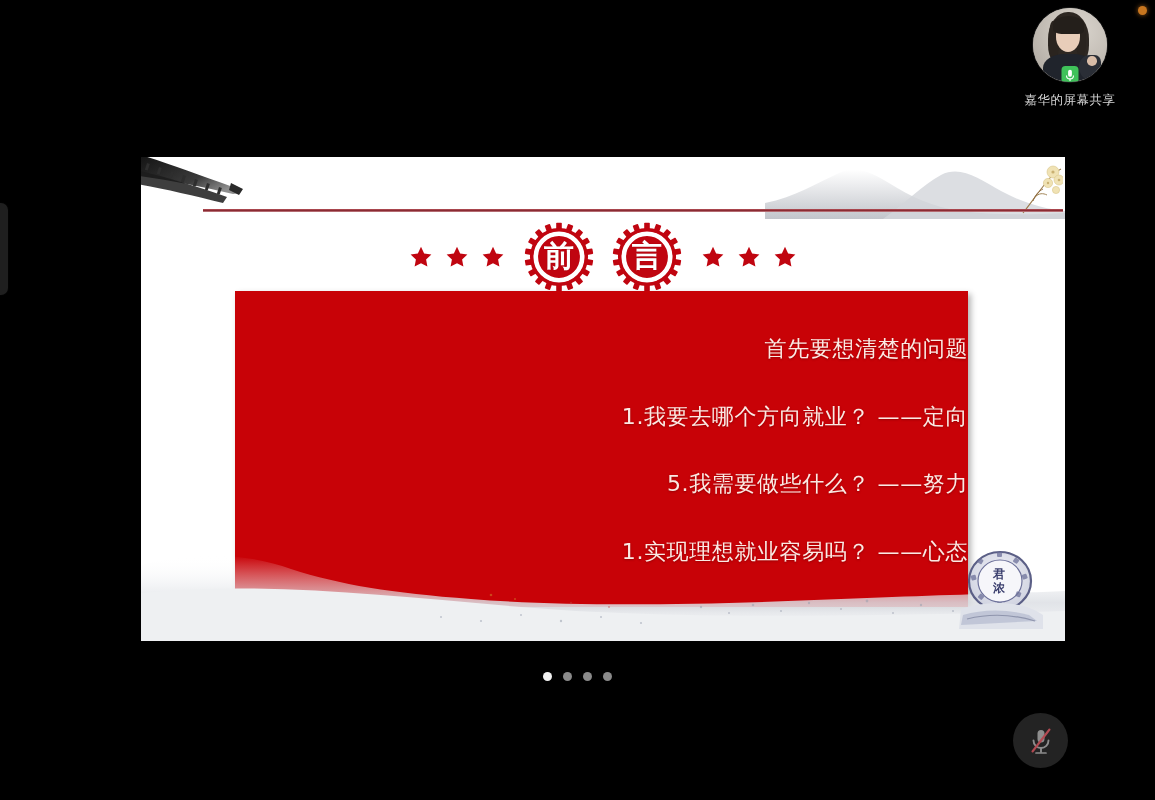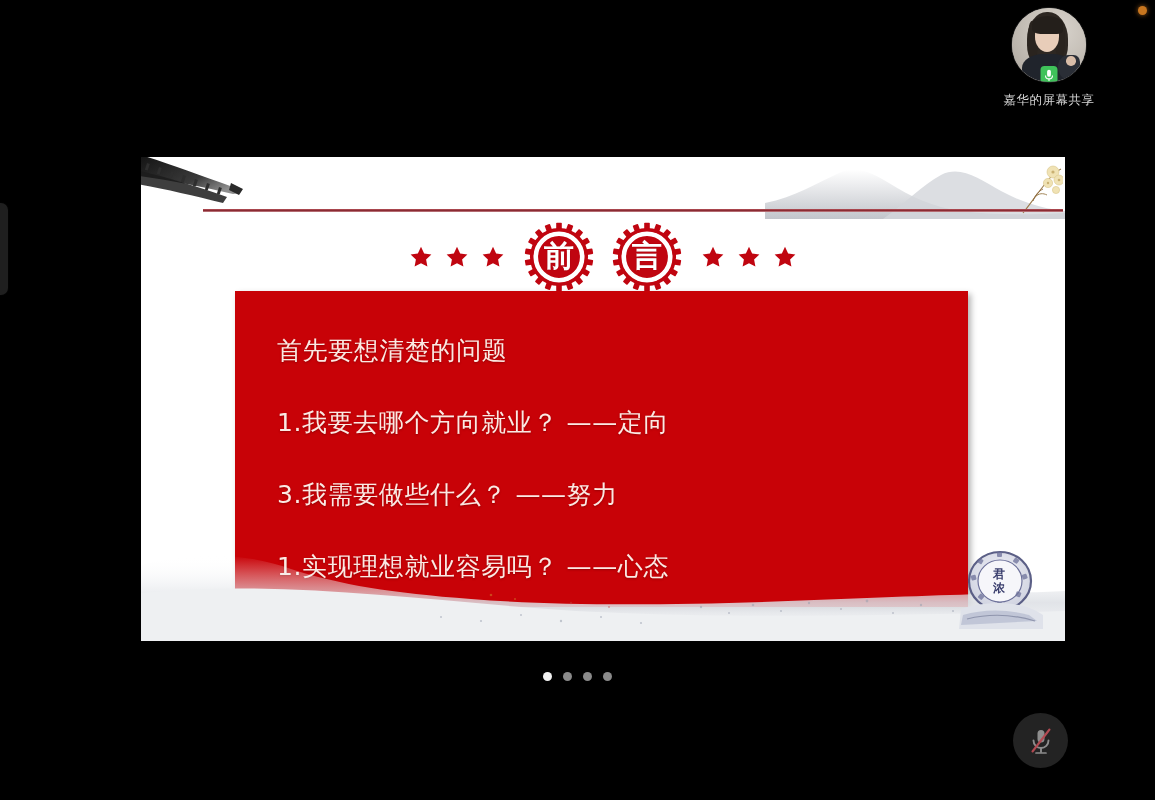--- a/index.html
+++ b/index.html
@@ -42,21 +42,21 @@
     width: 9px;
     height: 9px;
     border-radius: 50%;
     background: #c8761f;
     box-shadow: 0 0 5px rgba(220,130,40,0.7);
   }
 
   
   #presenter-tile {
     position: absolute;
-    left: 979px;
+    left: 1000px;
     top: 4px;
     width: 140px;
     height: 105px;
     text-align: center;
   }
   #avatar {
     position: relative;
     width: 74px;
     height: 74px;
     margin: 4px auto 0;
@@ -252,24 +252,25 @@
     top: 134px;
     width: 733px;
     height: 316px;
     background: #c80207;
     box-shadow: 3px 3px 6px rgba(0,0,0,0.30);
   }
   #content-list {
     padding: 42px 0 0 42px;
     color: #fbe9e3;
     font-family: "DejaVu Sans", "Liberation Sans", sans-serif;
-    font-size: 25px;
+    font-size: 22px;
     line-height: 1.44;
     letter-spacing: 0.6px;
     text-shadow: 0 1px 2px rgba(90,0,0,0.45);
+    text-align: right;
   }
   #content-list .heading-line { margin-bottom: 2px; }
   #content-list .item-line { white-space: nowrap; margin-top: 36px; }
 
   
   .bottom-wash {
     position: absolute;
     left: 0;
     bottom: 0;
     width: 100%;
@@ -499,21 +500,21 @@
         <svg class="star" viewBox="0 0 24 24">
           <path fill="currentColor" d="M12 2.6l2.9 6.1 6.7.9-4.9 4.6 1.2 6.6L12 17.7 6.1 20.8l1.2-6.6L2.4 9.6l6.7-.9z"></path>
         </svg>
       </div>
     </div>
 
     <div id="content-card">
       <div id="content-list">
         <div class="heading-line">首先要想清楚的问题</div>
         <div class="item-line">1.我要去哪个方向就业？ ——定向</div>
-        <div class="item-line">3.我需要做些什么？ ——努力</div>
+        <div class="item-line">5.我需要做些什么？ ——努力</div>
         <div class="item-line">1.实现理想就业容易吗？ ——心态</div>
       </div>
     </div>
 
     <svg class="bottom-wash" viewBox="0 0 924 120" preserveAspectRatio="none">
       <defs>
         <linearGradient id="washG" x1="0" y1="0" x2="0" y2="1">
           <stop offset="0%" stop-color="#ffffff" stop-opacity="0"></stop>
           <stop offset="55%" stop-color="#dcdfe4" stop-opacity="0.85"></stop>
           <stop offset="100%" stop-color="#ffffff"></stop>

